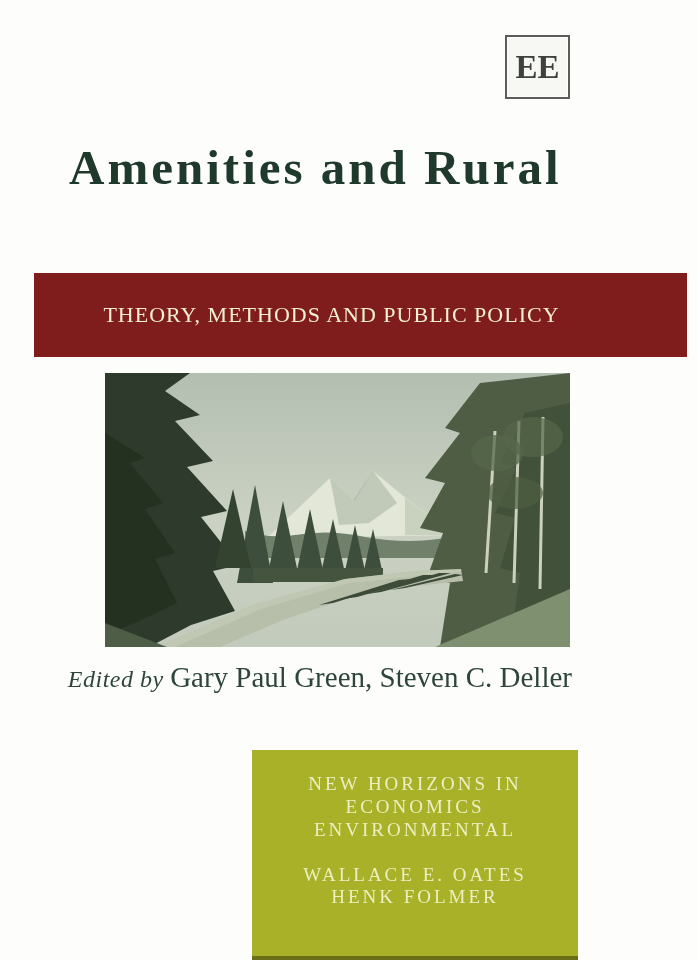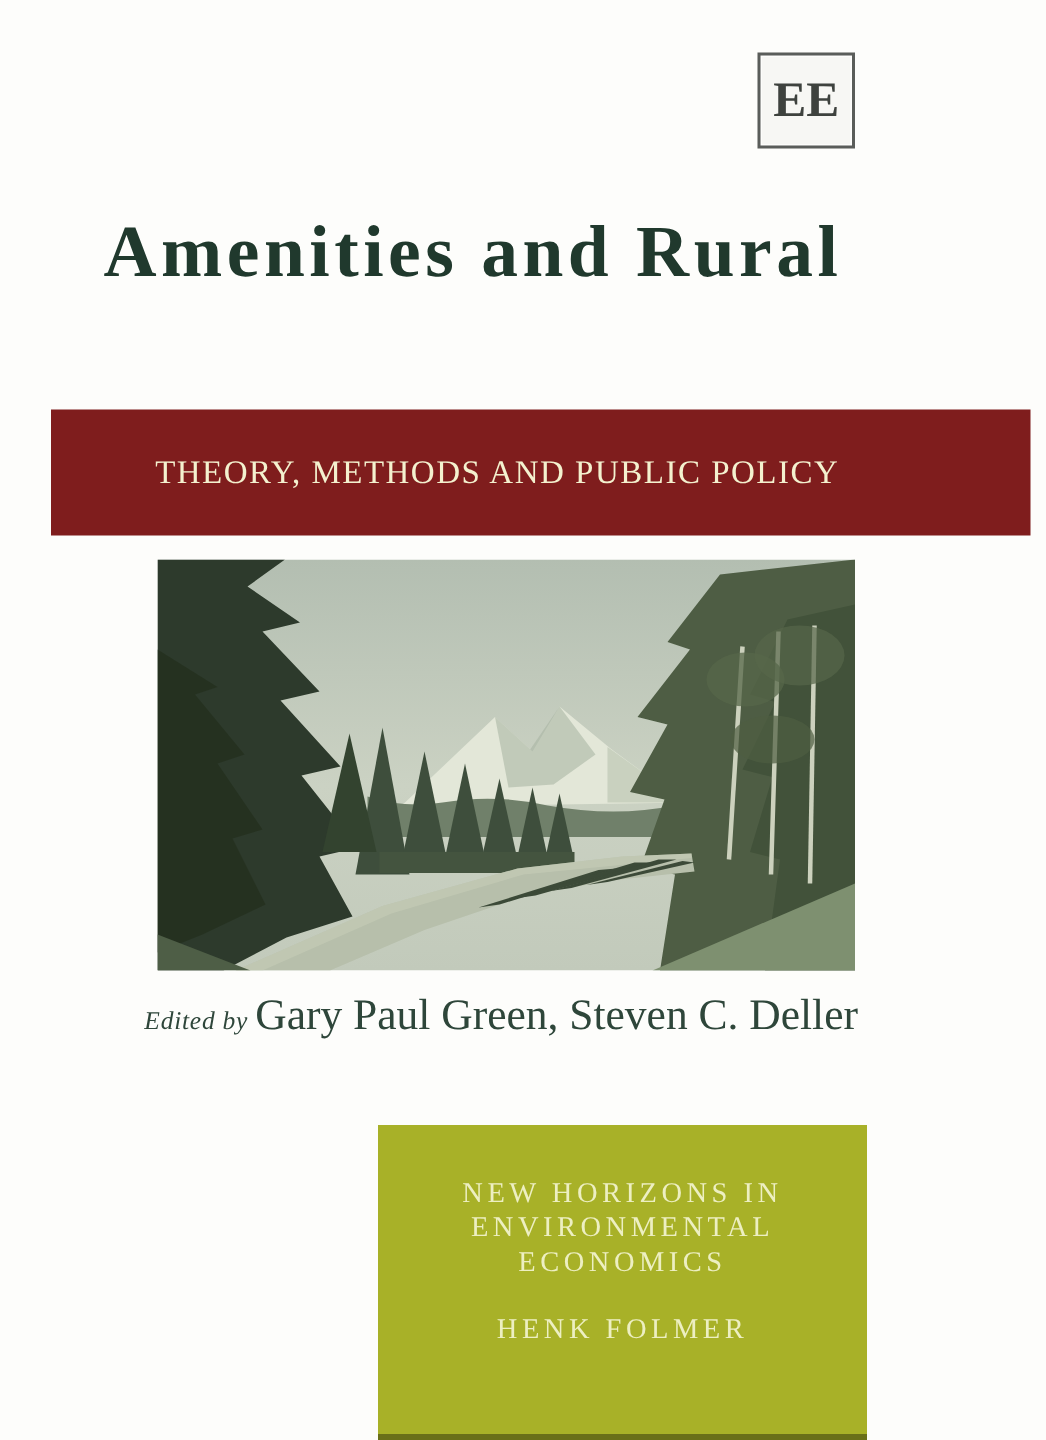--- a/index.html
+++ b/index.html
@@ -44,27 +44,27 @@
   
   .photo{position:absolute;left:105px;top:373px;width:465px;height:274px;}
   .photo svg{display:block;}
 
   
   .editors{
     position:absolute;right:125px;top:660px;margin:0;text-align:right;
     color:#2e463a;
   }
   .editors .line{font-size:29px;line-height:34px;white-space:nowrap;}
-  .editors .prefix{font-style:italic;font-size:17px;letter-spacing:0.5px;}
+  .editors .prefix{font-style:italic;font-size:24px;letter-spacing:0.5px;}
 
   
   .series-box{
     position:absolute;left:252px;top:750px;width:326px;height:210px;
     background:#a8b128;color:#edefc2;text-align:center;box-sizing:border-box;
-    padding-top:34px;border-bottom:4px solid rgba(42,46,10,0.5);
+    padding-top:22px;border-bottom:4px solid rgba(42,46,10,0.5);
   }
   .series-name div{
     font-size:19px;letter-spacing:3px;line-height:23px;font-weight:normal;
   }
   .series-editors{margin-top:23px;}
   .series-editors .label{font-size:17px;letter-spacing:2.5px;line-height:21px;}
   .series-editors .ed{font-size:19px;letter-spacing:3px;line-height:22px;}
 </style>
 </head>
 <body>
@@ -150,21 +150,22 @@
     </svg>
   </div>
 
   <p class="editors">
     <span class="line"><span class="prefix">Edited by </span><span>Gary Paul Green, Steven C. Deller</span></span><br>
   </p>
 
   <div class="series-box">
     <div class="series-name">
       <div>NEW HORIZONS IN</div>
+      <div>ECONOMICS</div>
       <div>ENVIRONMENTAL</div>
-      <div>ECONOMICS</div>
     </div>
     <div class="series-editors">
+      <div class="ed">WALLACE E. OATES</div>
       <div class="ed">HENK FOLMER</div>
     </div>
   </div>
 
 </div>
 
 </body></html>

